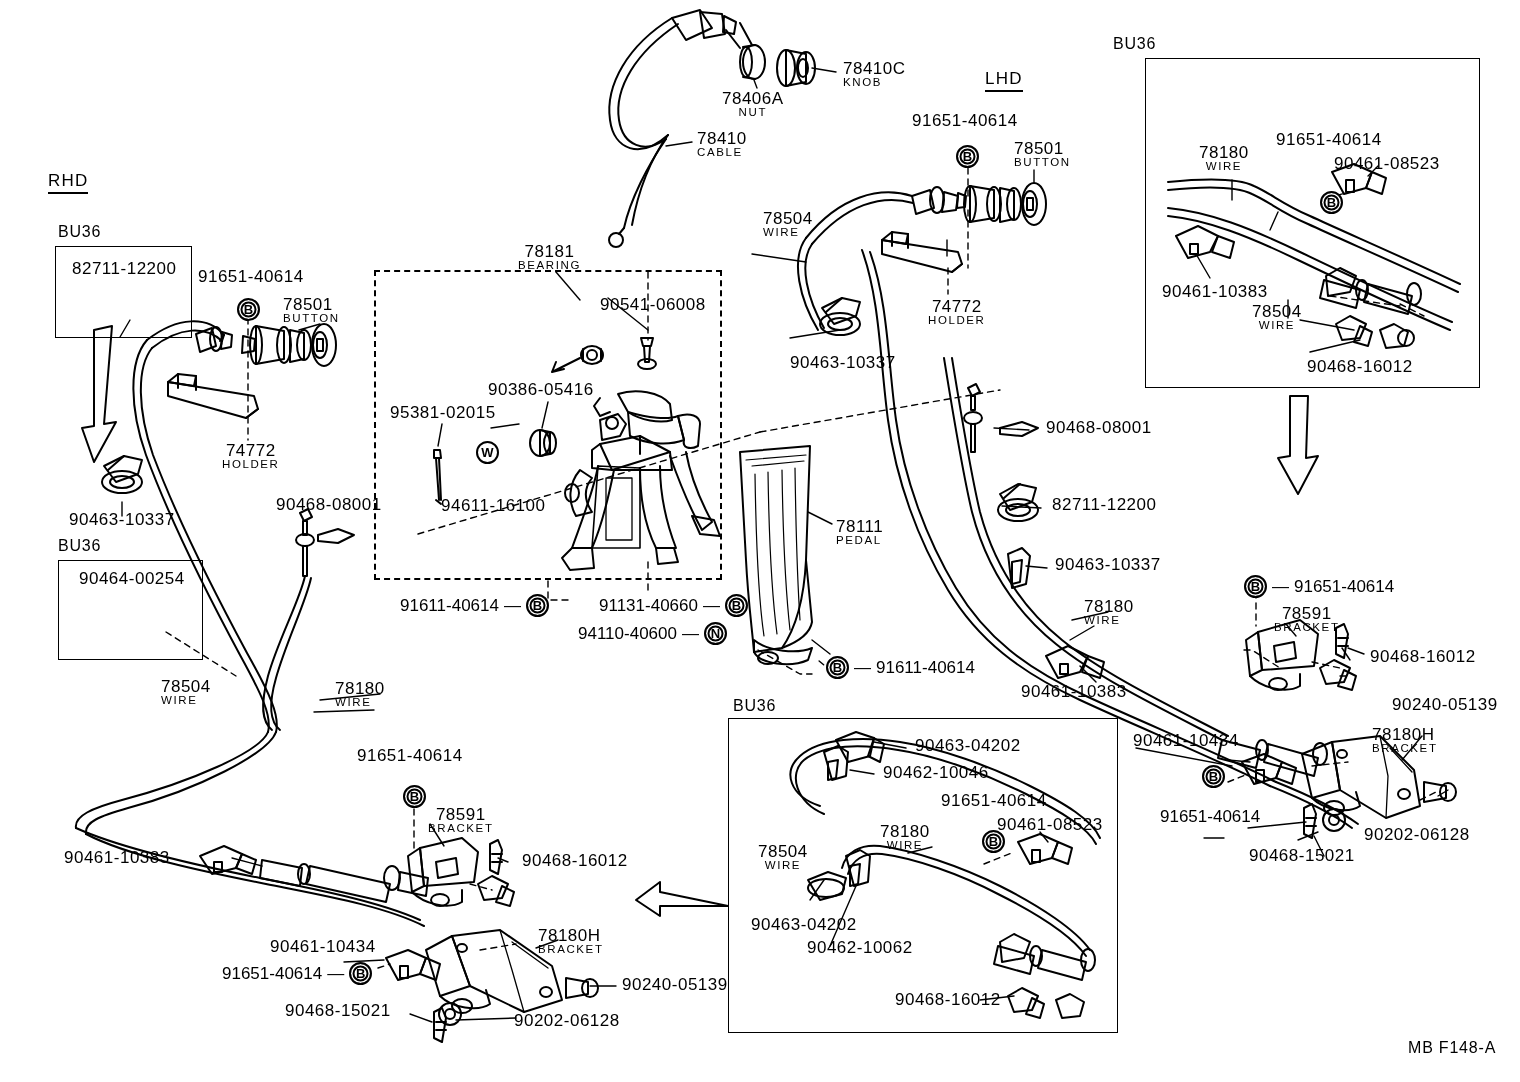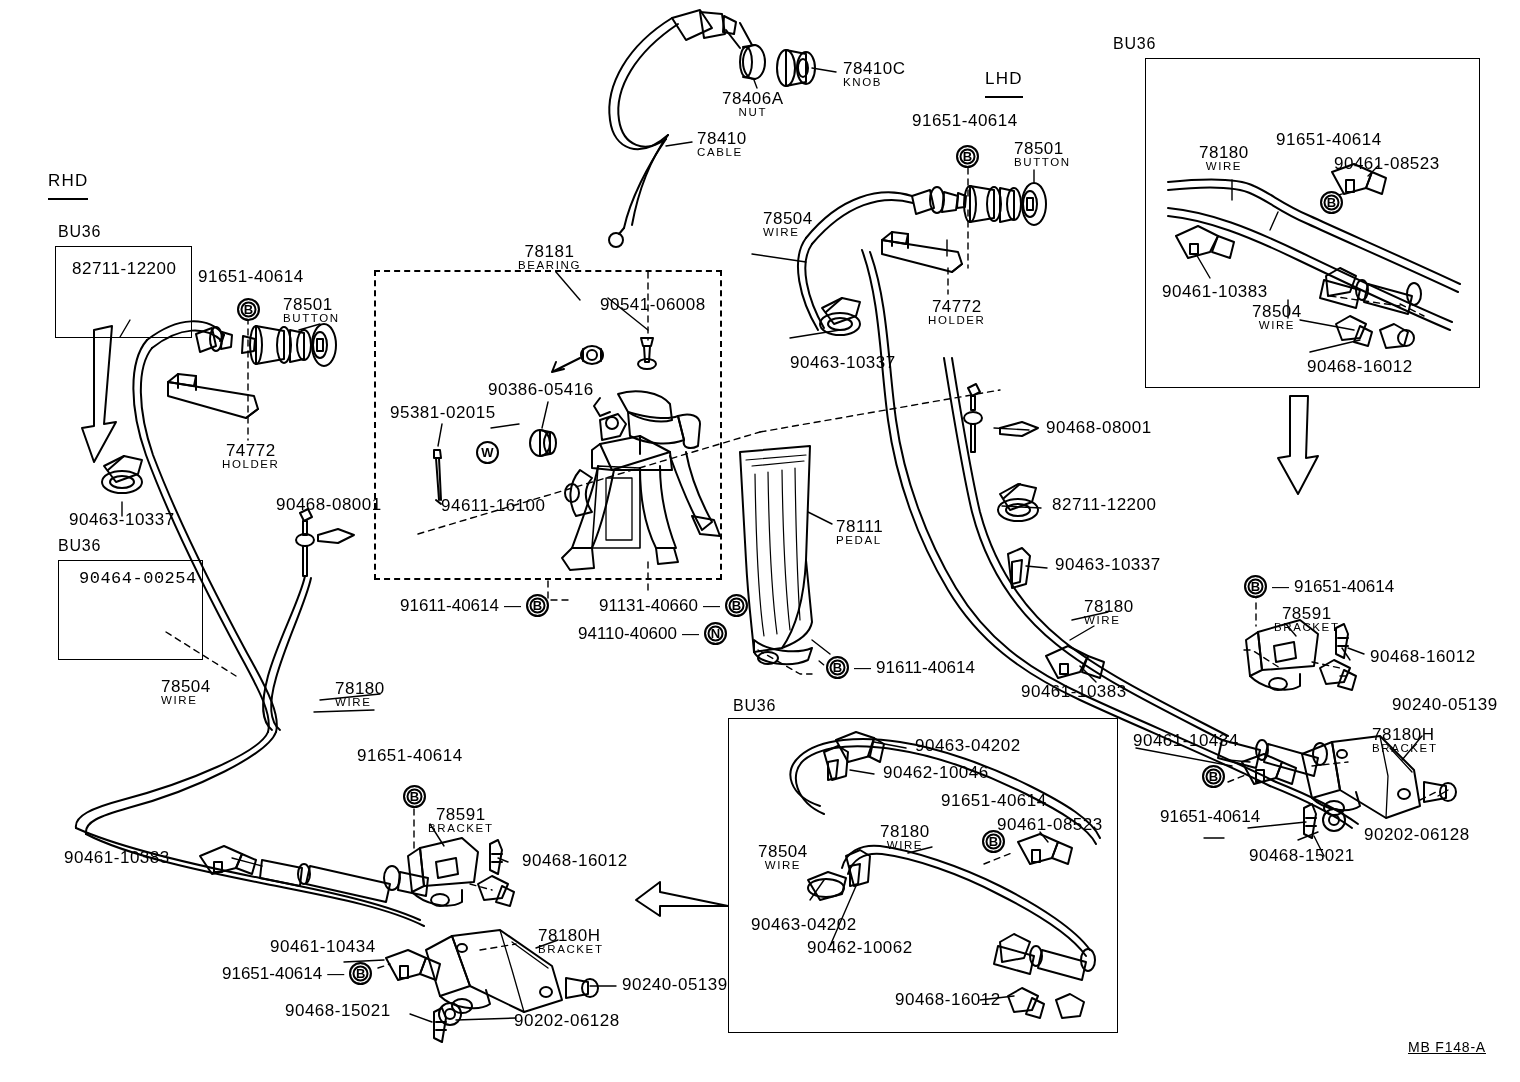--- a/index.html
+++ b/index.html
@@ -14,23 +14,23 @@
   .lbl{
     position:absolute;
     font-family:"Liberation Sans", sans-serif;
     color:#000;
     white-space:nowrap;
     letter-spacing:0.5px;
     line-height:1.02;
   }
   .num{font-size:17px;font-weight:400;}
   .sub{font-size:11.5px;letter-spacing:1.6px;}
-  .hdr{font-size:17px;letter-spacing:1.2px;border-bottom:2px solid #000;padding-bottom:9px;}
+  .hdr{font-size:17px;letter-spacing:1.2px;border-bottom:2px solid #000;padding-bottom:3px;}
   .bu{font-size:16px;letter-spacing:0.8px;}
-  .code{font-size:14px;letter-spacing:0.8px;text-decoration:underline;}
+  .code{font-size:16px;letter-spacing:0.8px;}
   .ctr{text-align:center;}
   .bx{position:absolute;border:1.6px solid #000;box-sizing:border-box;}
   .dbx{position:absolute;border:2.4px dashed #000;box-sizing:border-box;}
   .cg{ 
     position:absolute;display:flex;align-items:center;gap:5px;
   }
   .circ{
     width:23px;height:23px;border:2px solid #000;border-radius:50%;
     display:flex;align-items:center;justify-content:center;
     font-size:13px;font-weight:bold;font-family:"Liberation Sans",sans-serif;
@@ -502,21 +502,21 @@
   <div class="lbl" style="left:283px;top:296px;">
     <div class="num">78501</div>
     <div class="sub">BUTTON</div>
   </div>
   <div class="lbl ctr" style="left:222px;top:442px;">
     <div class="num">74772</div>
     <div class="sub">HOLDER</div>
   </div>
   <div class="lbl num" style="left:69px;top:511px;">90463-10337</div>
   <div class="lbl bu" style="left:58px;top:538px;">BU36</div>
-  <div class="lbl num" style="left:79px;top:570px;font-family:Liberation Mono, monospace;">90464-00254</div>
+  <div class="lbl num" style="left:79px;top:570px;">90464-00254</div>
   <div class="lbl" style="left:161px;top:678px;">
     <div class="num">78504</div>
     <div class="sub">WIRE</div>
   </div>
   <div class="lbl" style="left:335px;top:680px;">
     <div class="num">78180</div>
     <div class="sub">WIRE</div>
   </div>
   <div class="lbl num" style="left:276px;top:496px;">90468-08001</div>
 

